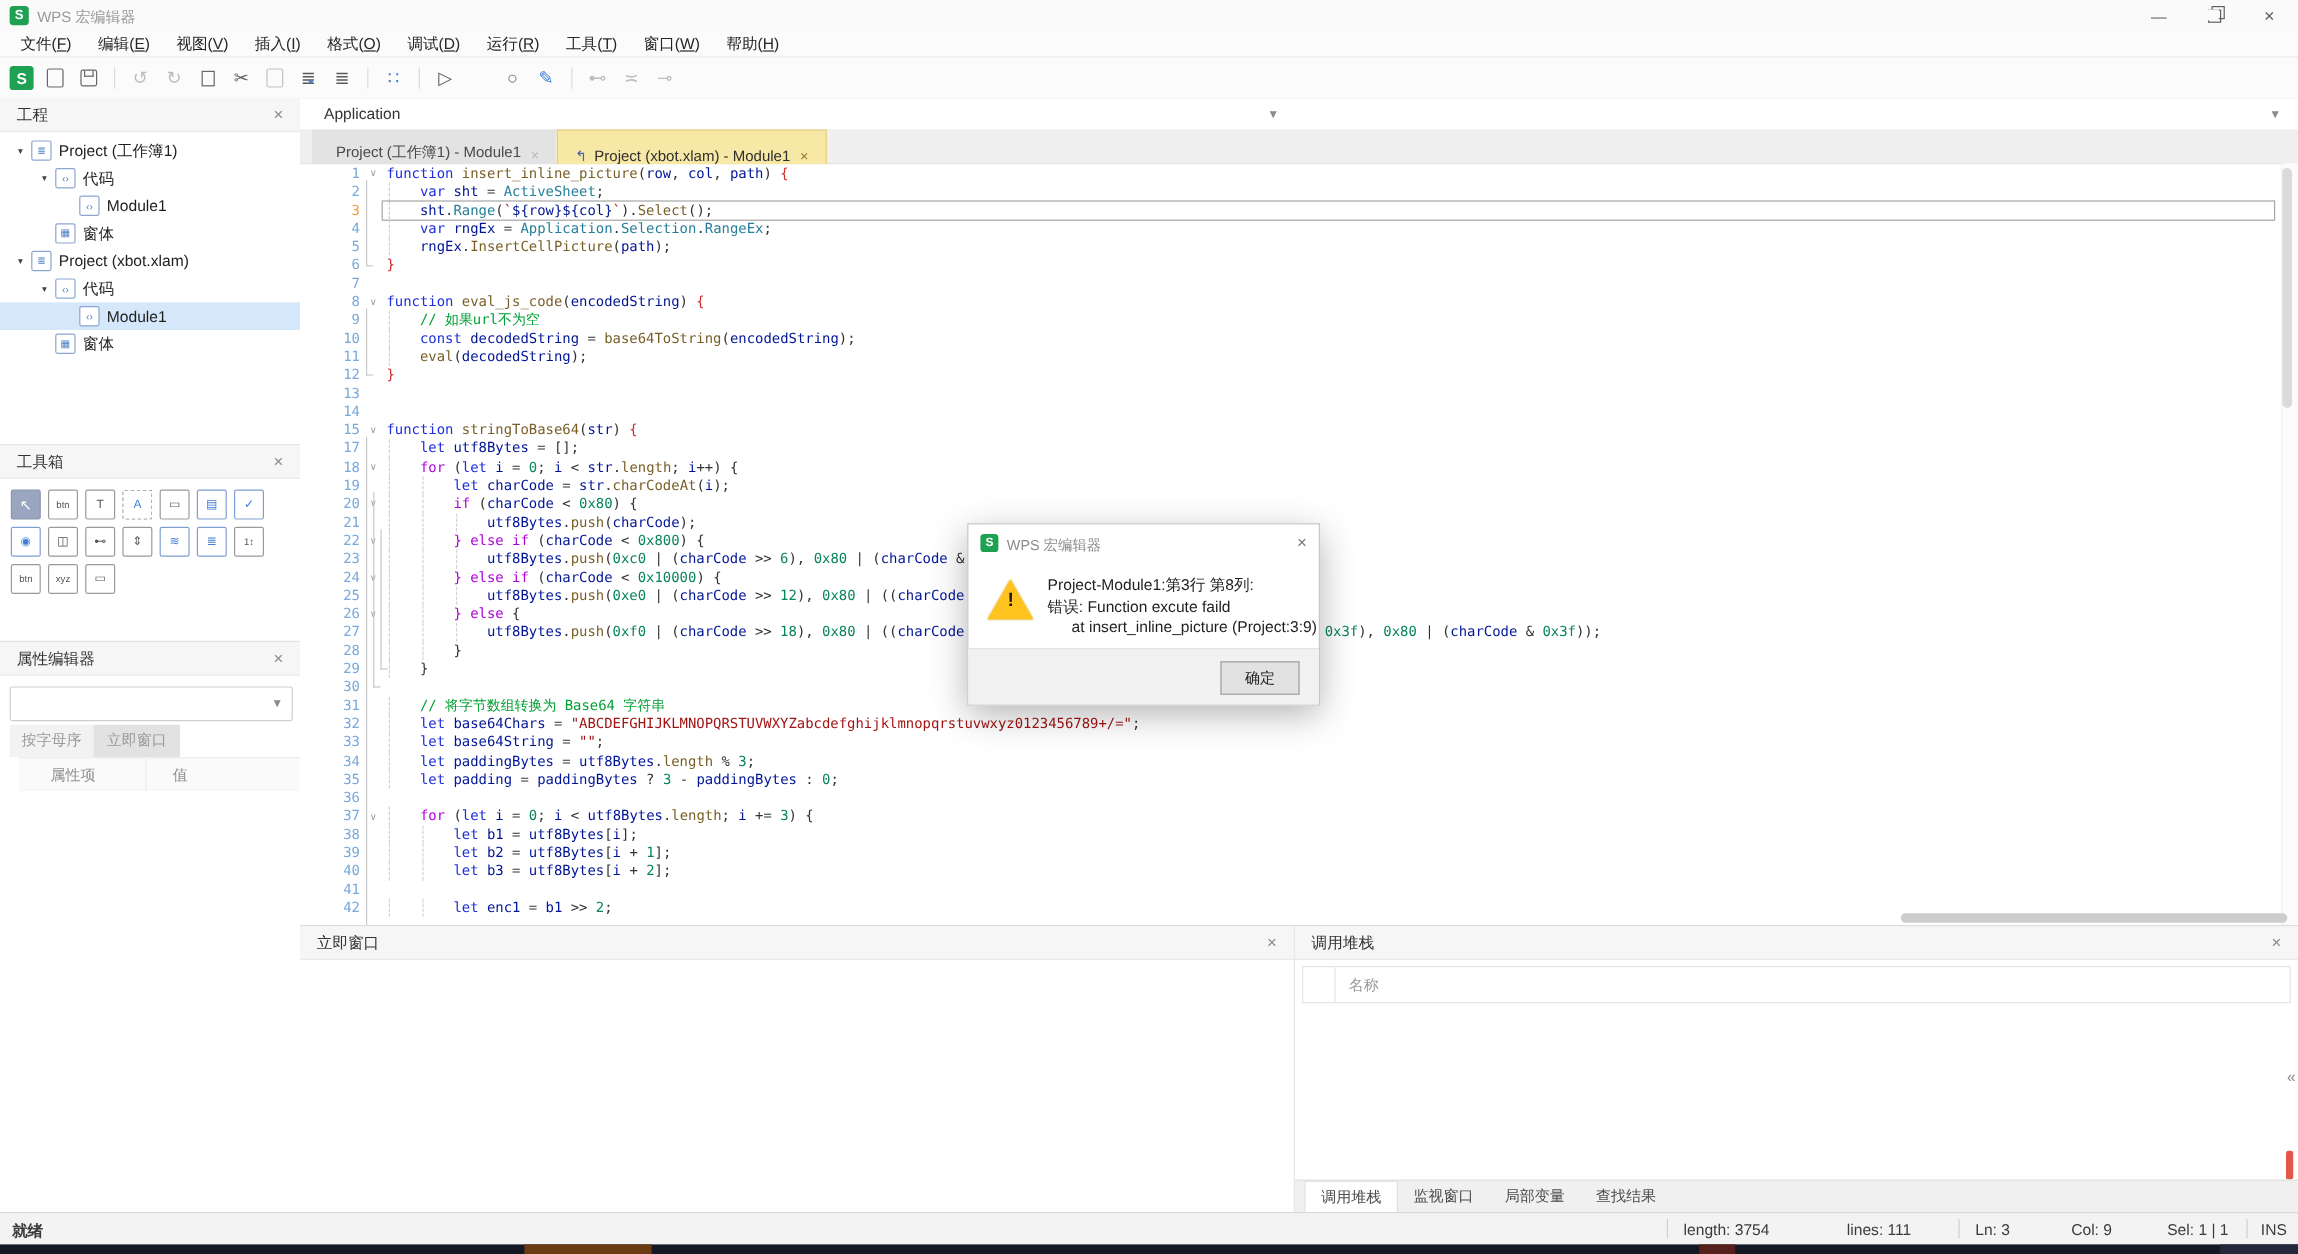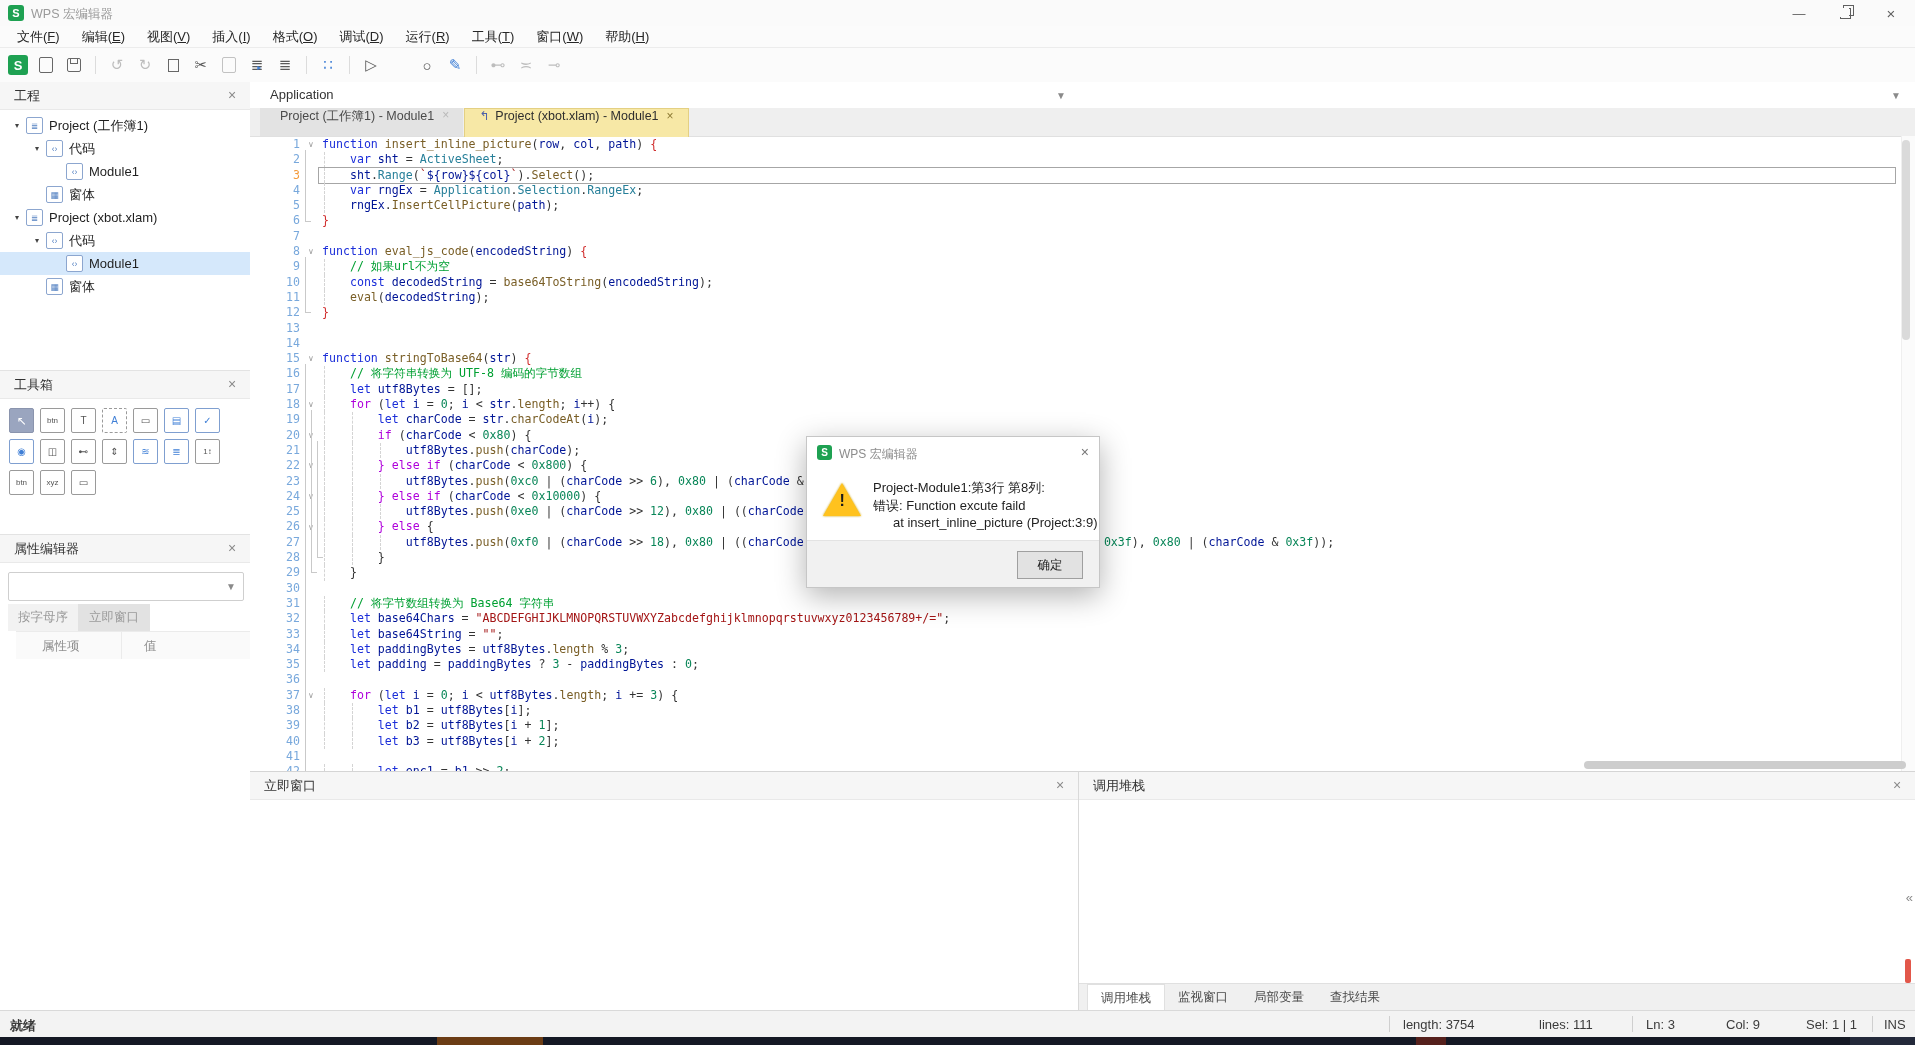--- a/index.html
+++ b/index.html
@@ -59,21 +59,21 @@
   .prop-combo .car{position:absolute;right:7px;top:8px;color:#8a8a8a;font-size:10px;}
   .ptab{position:absolute;height:27px;display:flex;align-items:center;justify-content:center;font-size:12.5px;color:#9a9a9a;}
   .pcolhead{position:absolute;left:16px;width:250px;height:27px;background:#fafafa;border-top:1px solid #ebebeb;border-bottom:1px solid #ebebeb;}
   .pcolhead span{position:absolute;top:6px;font-size:12.5px;color:#8f8f8f;}
   
   #combo-row{position:absolute;left:250px;top:82px;width:1665px;height:26px;background:#fff;border-bottom:1px solid #e5e5e5;}
   #obj-combo{position:absolute;left:0;top:0;width:830px;height:26px;}
   #obj-combo .val{position:absolute;left:20px;top:5px;font-size:13px;color:#333;}
   .combo-car{position:absolute;top:8px;color:#8a8a8a;font-size:10px;}
   #tabbar{position:absolute;left:250px;top:108px;width:1665px;height:28px;background:#efefef;border-bottom:1px solid #e0e0e0;display:flex;padding-left:10px;}
-  .etab{height:28px;display:flex;align-items:flex-start;padding:0 14px;font-size:12.5px;color:#4a4a4a;background:#e3e3e3;margin-right:1px;}
+  .etab{height:28px;display:flex;align-items:flex-end;padding:0 14px;font-size:12.5px;color:#4a4a4a;background:#e3e3e3;margin-right:1px;}
   .etab .tx{margin:0 6px;}
   .etab .cl{color:#b9b9b9;font-size:12px;margin-left:2px;}
   .etab.active{background:var(--tabyellow);border:1px solid #e4d083;border-bottom:none;color:#2e2e2e;}
   .etab.active .cl{color:#8d7a33;}
   .etab .mod-ic{color:#4d61a8;font-size:12px;}
   #code-wrap{position:absolute;left:250px;top:137px;width:1665px;height:634px;background:#fff;overflow:hidden;}
   .code-line{position:relative;height:15.3px;display:flex;align-items:center;}
   .ln-num{width:50px;text-align:right;font:11.6px/15.3px "DejaVu Sans Mono",monospace;color:var(--lnum);flex:none;}
   .ln-num.cur{color:var(--curln);}
   .ln-chev{width:22px;text-align:center;font-size:8px;color:#9b9b9b;flex:none;}
@@ -396,25 +396,20 @@
         <span class="ln-num">14</span>
         <span class="ln-chev"></span>
         <span class="ln-code"></span>
       </div>
       <div class="code-line">
         <span class="ln-num">15</span>
         <span class="ln-chev">∨</span>
         <span class="ln-code"><span class="tk k">function</span><span class="tk p"> </span><span class="tk f">stringToBase64</span><span class="tk p">(</span><span class="tk v">str</span><span class="tk p">) </span><span class="tk b">{</span></span>
       </div>
       <div class="code-line">
-        <span class="ln-num">16</span>
-        <span class="ln-chev"></span>
-        <span class="ln-code"><span class="guide" style="left: 2px;"></span><span class="tk p">    </span><span class="tk m">// 将字符串转换为 UTF-8 编码的字节数组</span></span>
-      </div>
-      <div class="code-line">
         <span class="ln-num">17</span>
         <span class="ln-chev"></span>
         <span class="ln-code"><span class="guide" style="left: 2px;"></span><span class="tk p">    </span><span class="tk k">let</span><span class="tk p"> </span><span class="tk v">utf8Bytes</span><span class="tk p"> = [];</span></span>
       </div>
       <div class="code-line">
         <span class="ln-num">18</span>
         <span class="ln-chev">∨</span>
         <span class="ln-code"><span class="guide" style="left: 2px;"></span><span class="tk p">    </span><span class="tk c">for</span><span class="tk p"> (</span><span class="tk k">let</span><span class="tk p"> </span><span class="tk v">i</span><span class="tk p"> = </span><span class="tk n">0</span><span class="tk p">; </span><span class="tk v">i</span><span class="tk p"> &lt; </span><span class="tk v">str</span><span class="tk p">.</span><span class="tk f">length</span><span class="tk p">; </span><span class="tk v">i</span><span class="tk p">++) {</span></span>
       </div>
       <div class="code-line">
@@ -552,20 +547,24 @@
       <span class="pt">立即窗口</span>
       <span class="pclose">×</span>
     </div>
     <div style="position:absolute;left:0;top:28px;right:0;bottom:0;background:#fff;"></div>
   </div>
 
   <div id="callstack">
     <div class="panel-head">
       <span class="pt">调用堆栈</span>
       <span class="pclose">×</span>
+    </div>
+    <div id="cs-row">
+      <div class="c1"></div>
+      <div class="c2">名称</div>
     </div>
     <div id="collapse-handle">«</div>
     <div id="err-mark"></div>
     <div id="cs-tabs">
         <div class="cstab active">调用堆栈</div>
         <div class="cstab">监视窗口</div>
         <div class="cstab">局部变量</div>
         <div class="cstab">查找结果</div>
       </div>
   </div>

